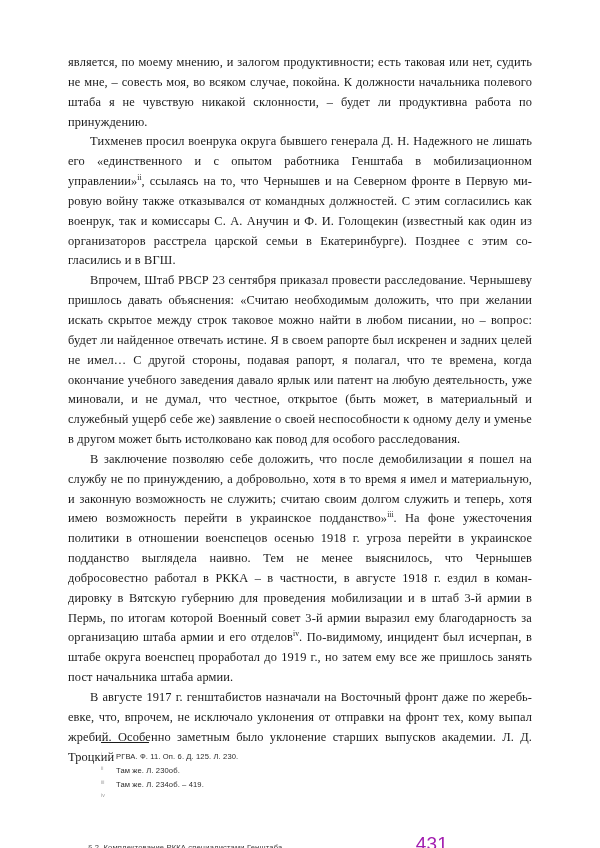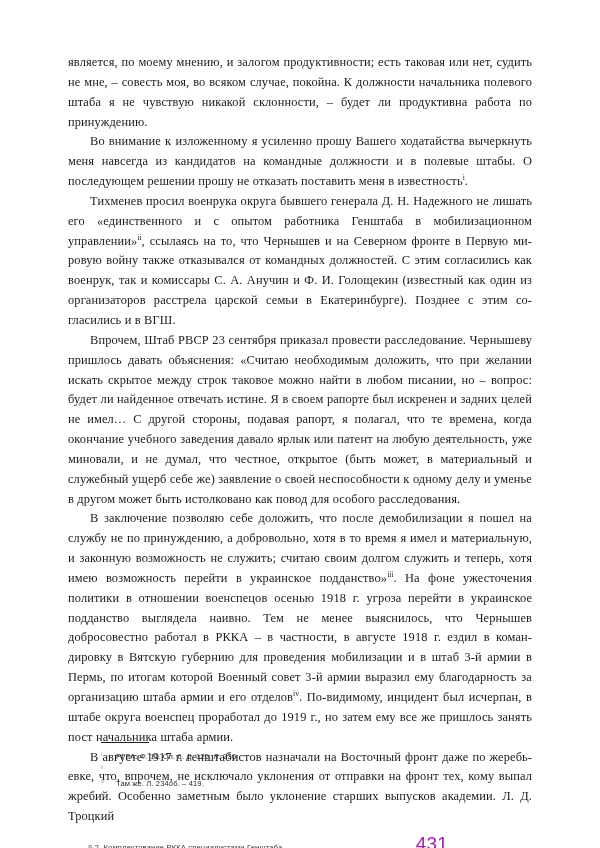--- a/index.html
+++ b/index.html
@@ -128,41 +128,41 @@
 </style>
 </head>
 <body>
 
 <div class="page">
 
   <div class="body-text">
 
     <p class="para cont">является, по моему мнению, и залогом продуктивности; есть таковая или нет, су­дить не мне, – совесть моя, во всяком случае, покойна. К должности начальника полевого штаба я не чувствую никакой склонности, – будет ли продуктивна ра­бота по принуждению.</p>
 
-    <p class="para"><span>Во внимание к изложенному я усиленно прошу Вашего ходатайства вычерк­нуть меня навсегда из кандидатов на командные должности и в полевые шта­бы. О последующем решении прошу не отказать поставить меня в известность</span><sup class="fn">i</sup>.</p>
 
     <p class="para"><span>Тихменев просил военрука округа бывшего генерала Д. Н. Надежного не ли­шать его «единственного и с опытом работника Генштаба в мобилизационном управлении»</span><sup class="fn">ii</sup><span>, ссылаясь на то, что Чернышев и на Северном фронте в Первую ми­ровую войну также отказывался от командных должностей. С этим согласились как военрук, так и комиссары С. А. Анучин и Ф. И. Голощекин (известный как один из организаторов расстрела царской семьи в Екатеринбурге). Позднее с этим со­гласились и в ВГШ.</span></p>
 
     <p class="para">Впрочем, Штаб РВСР 23 сентября приказал провести расследование. Черны­шеву пришлось давать объяснения: «Считаю необходимым доложить, что при желании искать скрытое между строк таковое можно найти в любом писании, но – вопрос: будет ли найденное отвечать истине. Я в своем рапорте был искре­нен и задних целей не имел… С другой стороны, подавая рапорт, я полагал, что те времена, когда окончание учебного заведения давало ярлык или патент на лю­бую деятельность, уже миновали, и не думал, что честное, открытое (быть мо­жет, в материальный и служебный ущерб себе же) заявление о своей неспособ­ности к одному делу и уменье в другом может быть истолковано как повод для особого расследования.</p>
 
     <p class="para"><span>В заключение позволяю себе доложить, что после демобилизации я пошел на службу не по принуждению, а добровольно, хотя в то время я имел и мате­риальную, и законную возможность не служить; считаю своим долгом служить и теперь, хотя имею возможность перейти в украинское подданство»</span><sup class="fn">iii</sup><span>. На фоне ужесточения политики в отношении военспецов осенью 1918 г. угроза перейти в украинское подданство выглядела наивно. Тем не менее выяснилось, что Черны­шев добросовестно работал в РККА – в частности, в августе 1918 г. ездил в коман­дировку в Вятскую губернию для проведения мобилизации и в штаб 3‑й армии в Пермь, по итогам которой Военный совет 3‑й армии выразил ему благодарность за организацию штаба армии и его отделов</span><sup class="fn">iv</sup><span>. По‑видимому, инцидент был исчер­пан, в штабе округа военспец проработал до 1919 г., но затем ему все же пришлось занять пост начальника штаба армии.</span></p>
 
     <p class="para">В августе 1917 г. генштабистов назначали на Восточный фронт даже по жеребь­евке, что, впрочем, не исключало уклонения от отправки на фронт тех, кому выпал жре­бий. Особенно заметным было уклонение старших выпусков академии. Л. Д. Троцкий</p>
 
   </div>
 
   <div class="footnotes">
     <div class="fn-rule"></div>
     <ul class="fn-list">
       <li class="fn-item">
         <span class="fn-marker">i</span>
         <span class="fn-text">РГВА. Ф. 11. Оп. 6. Д. 125. Л. 230.</span>
       </li>
       <li class="fn-item">
         <span class="fn-marker">ii</span>
+        <span class="fn-text">Там же. Л. 230об.</span>
       </li>
       <li class="fn-item">
         <span class="fn-marker">iii</span>
         <span class="fn-text">Там же. Л. 234об. – 419.</span>
       </li>
       <li class="fn-item">
         <span class="fn-marker">iv</span>
       </li>
     </ul>
   </div>

